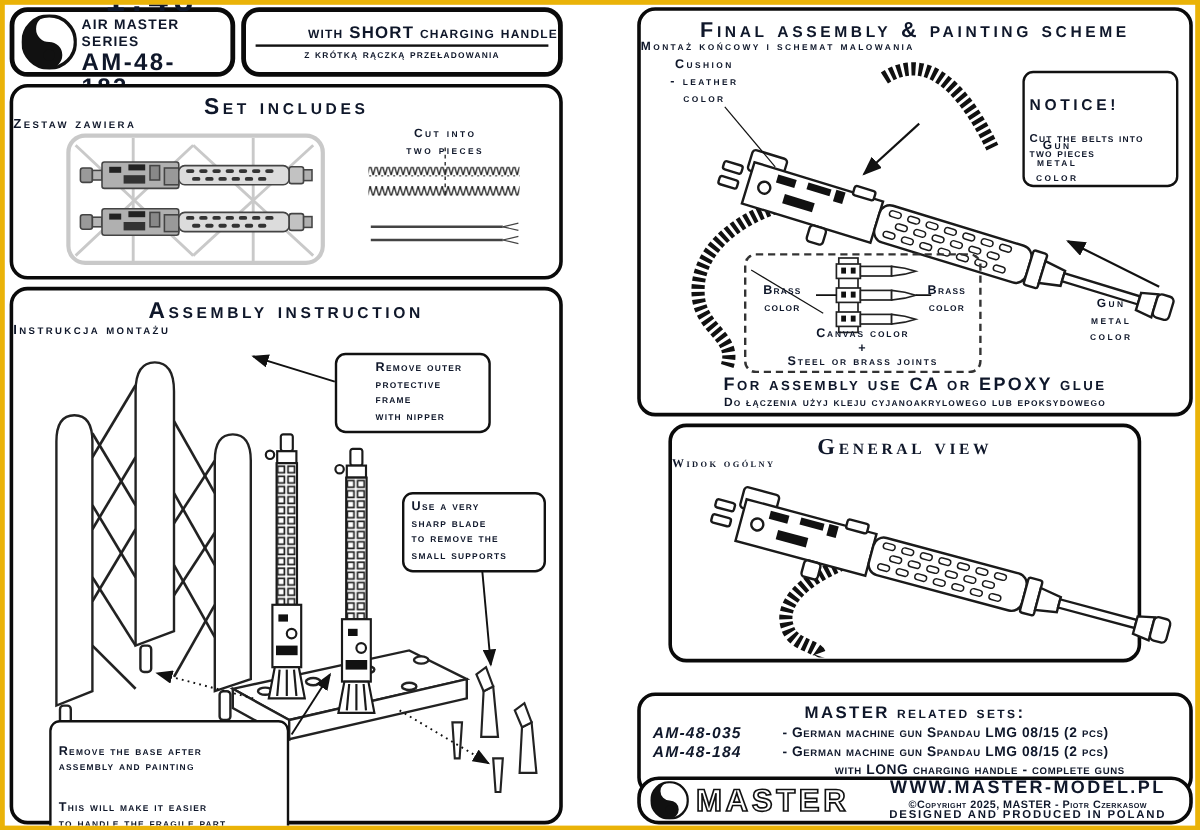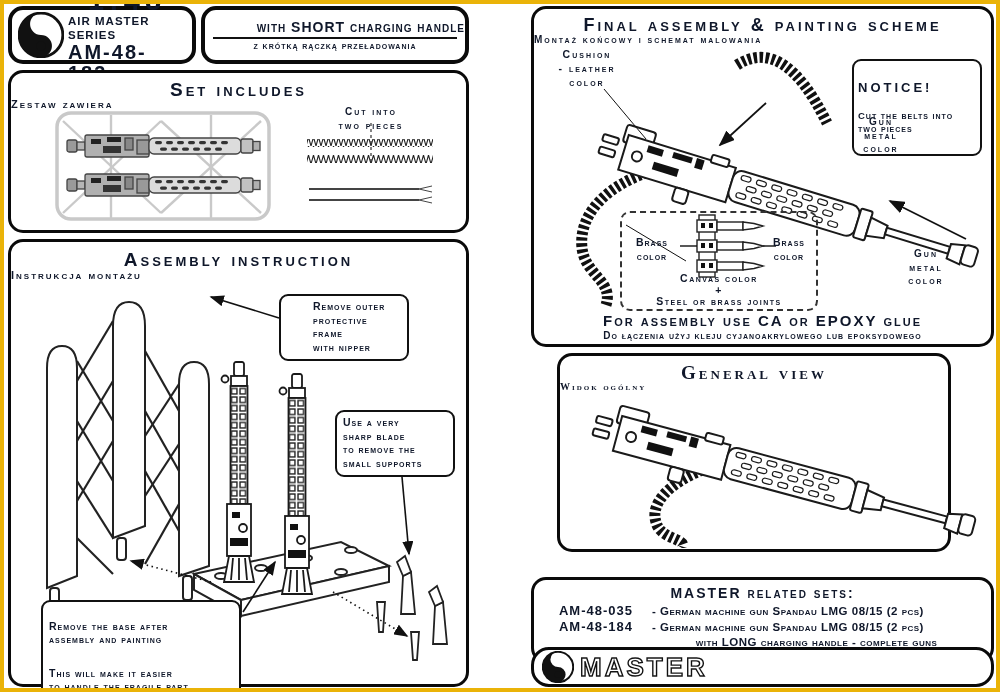--- a/index.html
+++ b/index.html
@@ -23,21 +23,21 @@
   .code-txt{font-weight:bold;font-size:20px;letter-spacing:2px;line-height:1.05;}
   .tb-l1{font-weight:bold;font-size:11.5px;letter-spacing:1px;}
   .tb-l2{font-weight:bold;font-size:21px;letter-spacing:2px;line-height:1.05;}
   .tb-l3{font-weight:bold;font-size:14px;letter-spacing:1px;text-align:right;}
   .tb-div{height:2px;background:#111;margin:2px 8px 1px 8px;}
   .tb-l4{font-weight:bold;font-size:10px;letter-spacing:1px;}
   
   .dashed-box{position:absolute;border:2px dashed #333;border-radius:10px;background:transparent;box-sizing:border-box;}
   
   .rs-item{display:grid;grid-template-columns:104px 1fr;column-gap:4px;padding:0 10px;}
-  .rs-code{font-weight:bold;font-size:13px;letter-spacing:1px;font-variant:small-caps;text-align:center;line-height:1.25;}
+  .rs-code{font-weight:bold;font-size:13px;letter-spacing:1px;font-variant:small-caps;text-align:left;line-height:1.25;font-style:italic;}
   .rs-d1{font-weight:bold;font-size:11.5px;letter-spacing:.5px;font-variant:small-caps;line-height:1.4;}
   .rs-d2{font-weight:bold;font-size:11.5px;letter-spacing:.5px;font-variant:small-caps;text-align:center;line-height:1.25;}
   
   .footer-box{display:flex;align-items:center;padding:0 8px;gap:4px;border-radius:18px;}
   .ft-right{flex:1;text-align:center;line-height:1.15;}
   .ft-web{font-weight:bold;font-size:15px;letter-spacing:2px;}
   .ft-copy{font-weight:bold;font-size:9px;letter-spacing:.4px;font-variant:small-caps;}
   .ft-made{font-weight:bold;font-size:9.5px;letter-spacing:1.5px;}
 </style>
 </head>
@@ -360,15 +360,20 @@
     </div>
   </div>
 
   <div class="box footer-box" style="left:527px;top:643px;width:463px;height:40px;">
     <svg width="32" height="32" viewBox="0 0 40 40">
         <use href="#swirl"></use>
       </svg>
     <svg width="148" height="30" viewBox="0 0 148 30">
       <text x="2" y="24" font-family="Liberation Sans, sans-serif" font-size="26" font-weight="bold" letter-spacing="3" fill="#fff" stroke="#111" stroke-width="1.4">MASTER</text>
     </svg>
+    <div class="ft-right">
+      <div class="ft-web">WWW.MASTER-MODEL.PL</div>
+      <div class="ft-copy">©Copyright 2025, MASTER - Piotr Czerkasow</div>
+      <div class="ft-made">DESIGNED AND PRODUCED IN POLAND</div>
+    </div>
   </div>
 
 </div>
 
 </body></html>

